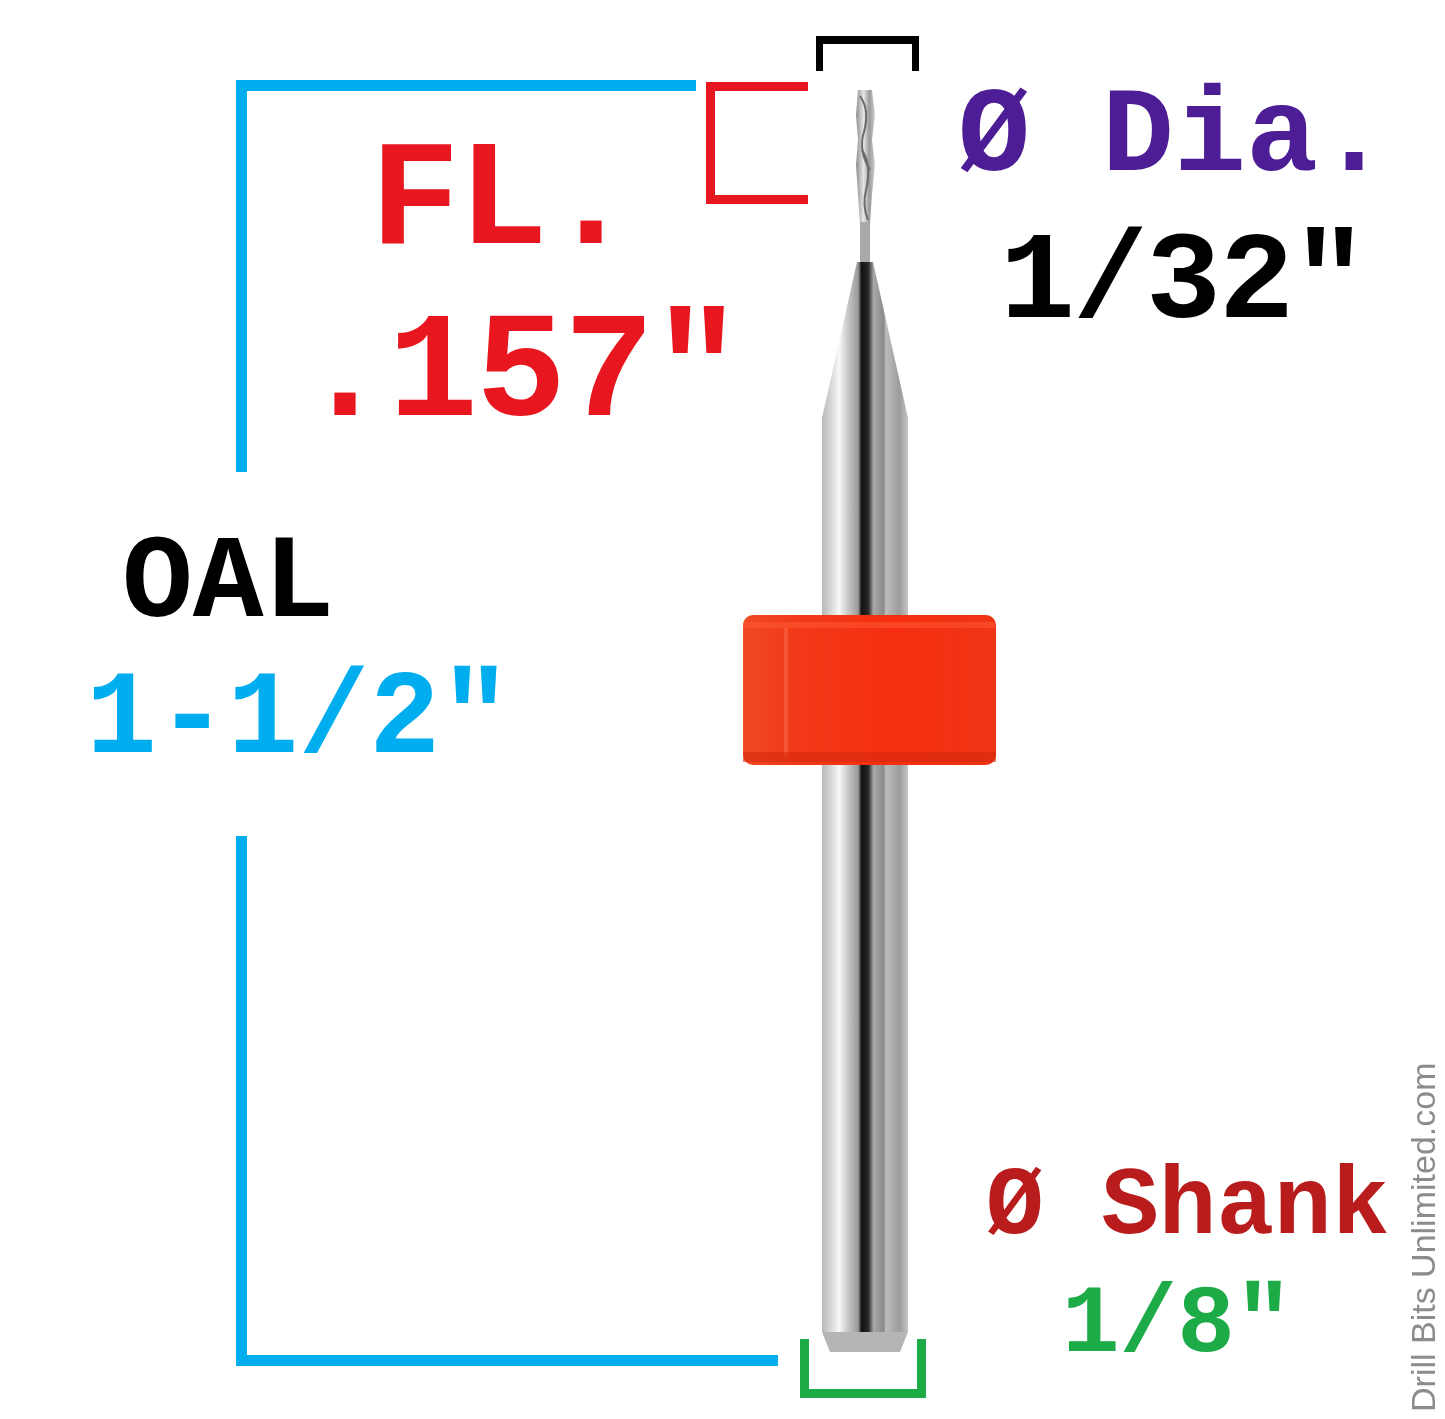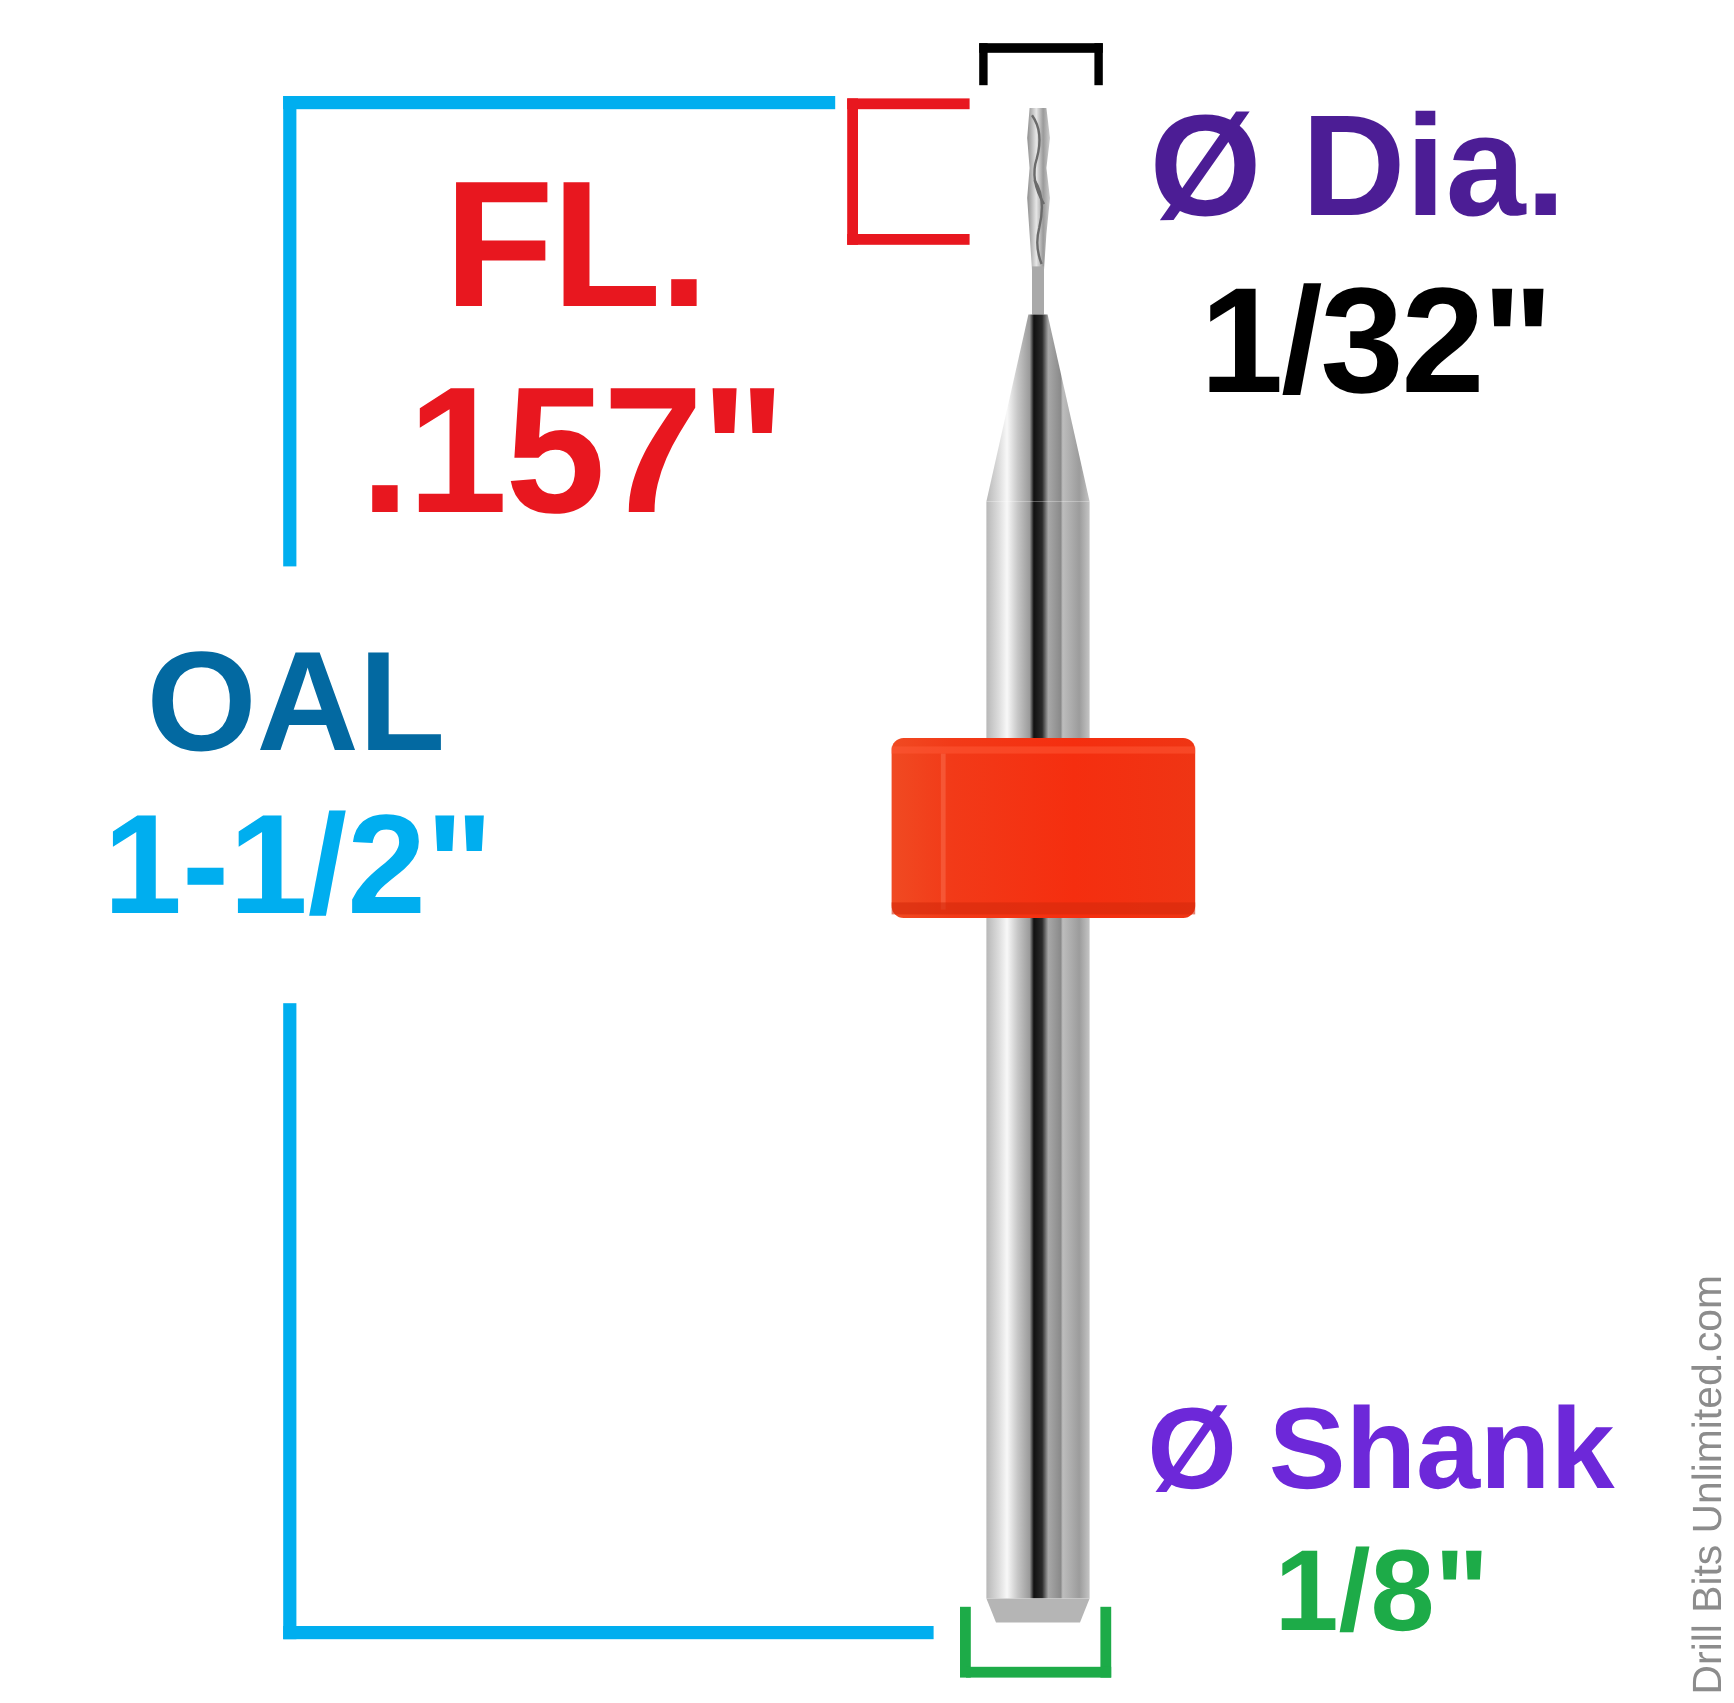--- a/index.html
+++ b/index.html
@@ -1,21 +1,21 @@
 <!DOCTYPE html>
 <html><head>
   <meta charset="utf-8">
   <style>
     html, body { margin: 0; padding: 0; background: #ffffff; }
     body { width: 1445px; height: 1419px; position: relative; overflow: hidden;
            font-family: "Liberation Sans", sans-serif; }
     .abs { position: absolute; }
     .bar { position: absolute; }
     .lbl { position: absolute; font-weight: bold; text-align: right; line-height: 1; white-space: nowrap;
-           font-family: Liberation Sans, sans-serif; }
+           font-family: Liberation Mono, monospace; }
     .big { font-size: 150px; letter-spacing: -2px; }
     .mid { font-size: 118px; }
     .wm { position: absolute; font-family: "Liberation Sans", sans-serif; color: #8c8c8c;
           font-size: 34px; white-space: nowrap; transform-origin: left top;
           transform: rotate(-90deg); }
   </style>
 </head>
 <body>
 
 <div>
@@ -96,19 +96,19 @@
     <rect x="743" y="752" width="253" height="10" fill="#d62a0c" opacity="0.6"></rect>
   </g>
 </svg>
 
 <div class="lbl big" style="left:370px;top:128px;color:#e8171f;">FL.</div>
 <div class="lbl big" style="left:300px;top:300px;color:#e8171f;">.157"</div>
 
 <div class="lbl mid" style="left:958px;top:78px;color:#4c1d95;font-size:120px;">Ø Dia.</div>
 <div class="lbl big" style="left:1000px;top:222px;color:#000000;font-size:125px;">1/32"</div>
 
-<div class="lbl mid" style="left:122px;top:526px;color:#0369a1;">OAL</div>
+<div class="lbl mid" style="left:122px;top:526px;color:#000000;">OAL</div>
 <div class="lbl mid" style="left:86px;top:662px;color:#00aeef;">1-1/2"</div>
 
-<div class="lbl mid" style="left:956px;top:1160px;color:#6d28d9;font-size:96px;">Ø Shank</div>
+<div class="lbl mid" style="left:986px;top:1160px;color:#b91c1c;font-size:96px;">Ø Shank</div>
 <div class="lbl mid" style="left:1062px;top:1278px;color:#1dab48;font-size:96px;">1/8"</div>
 
 <div class="wm" style="left:1404px;top:1412px;">Drill Bits Unlimited.com</div>
 
 </body></html>

